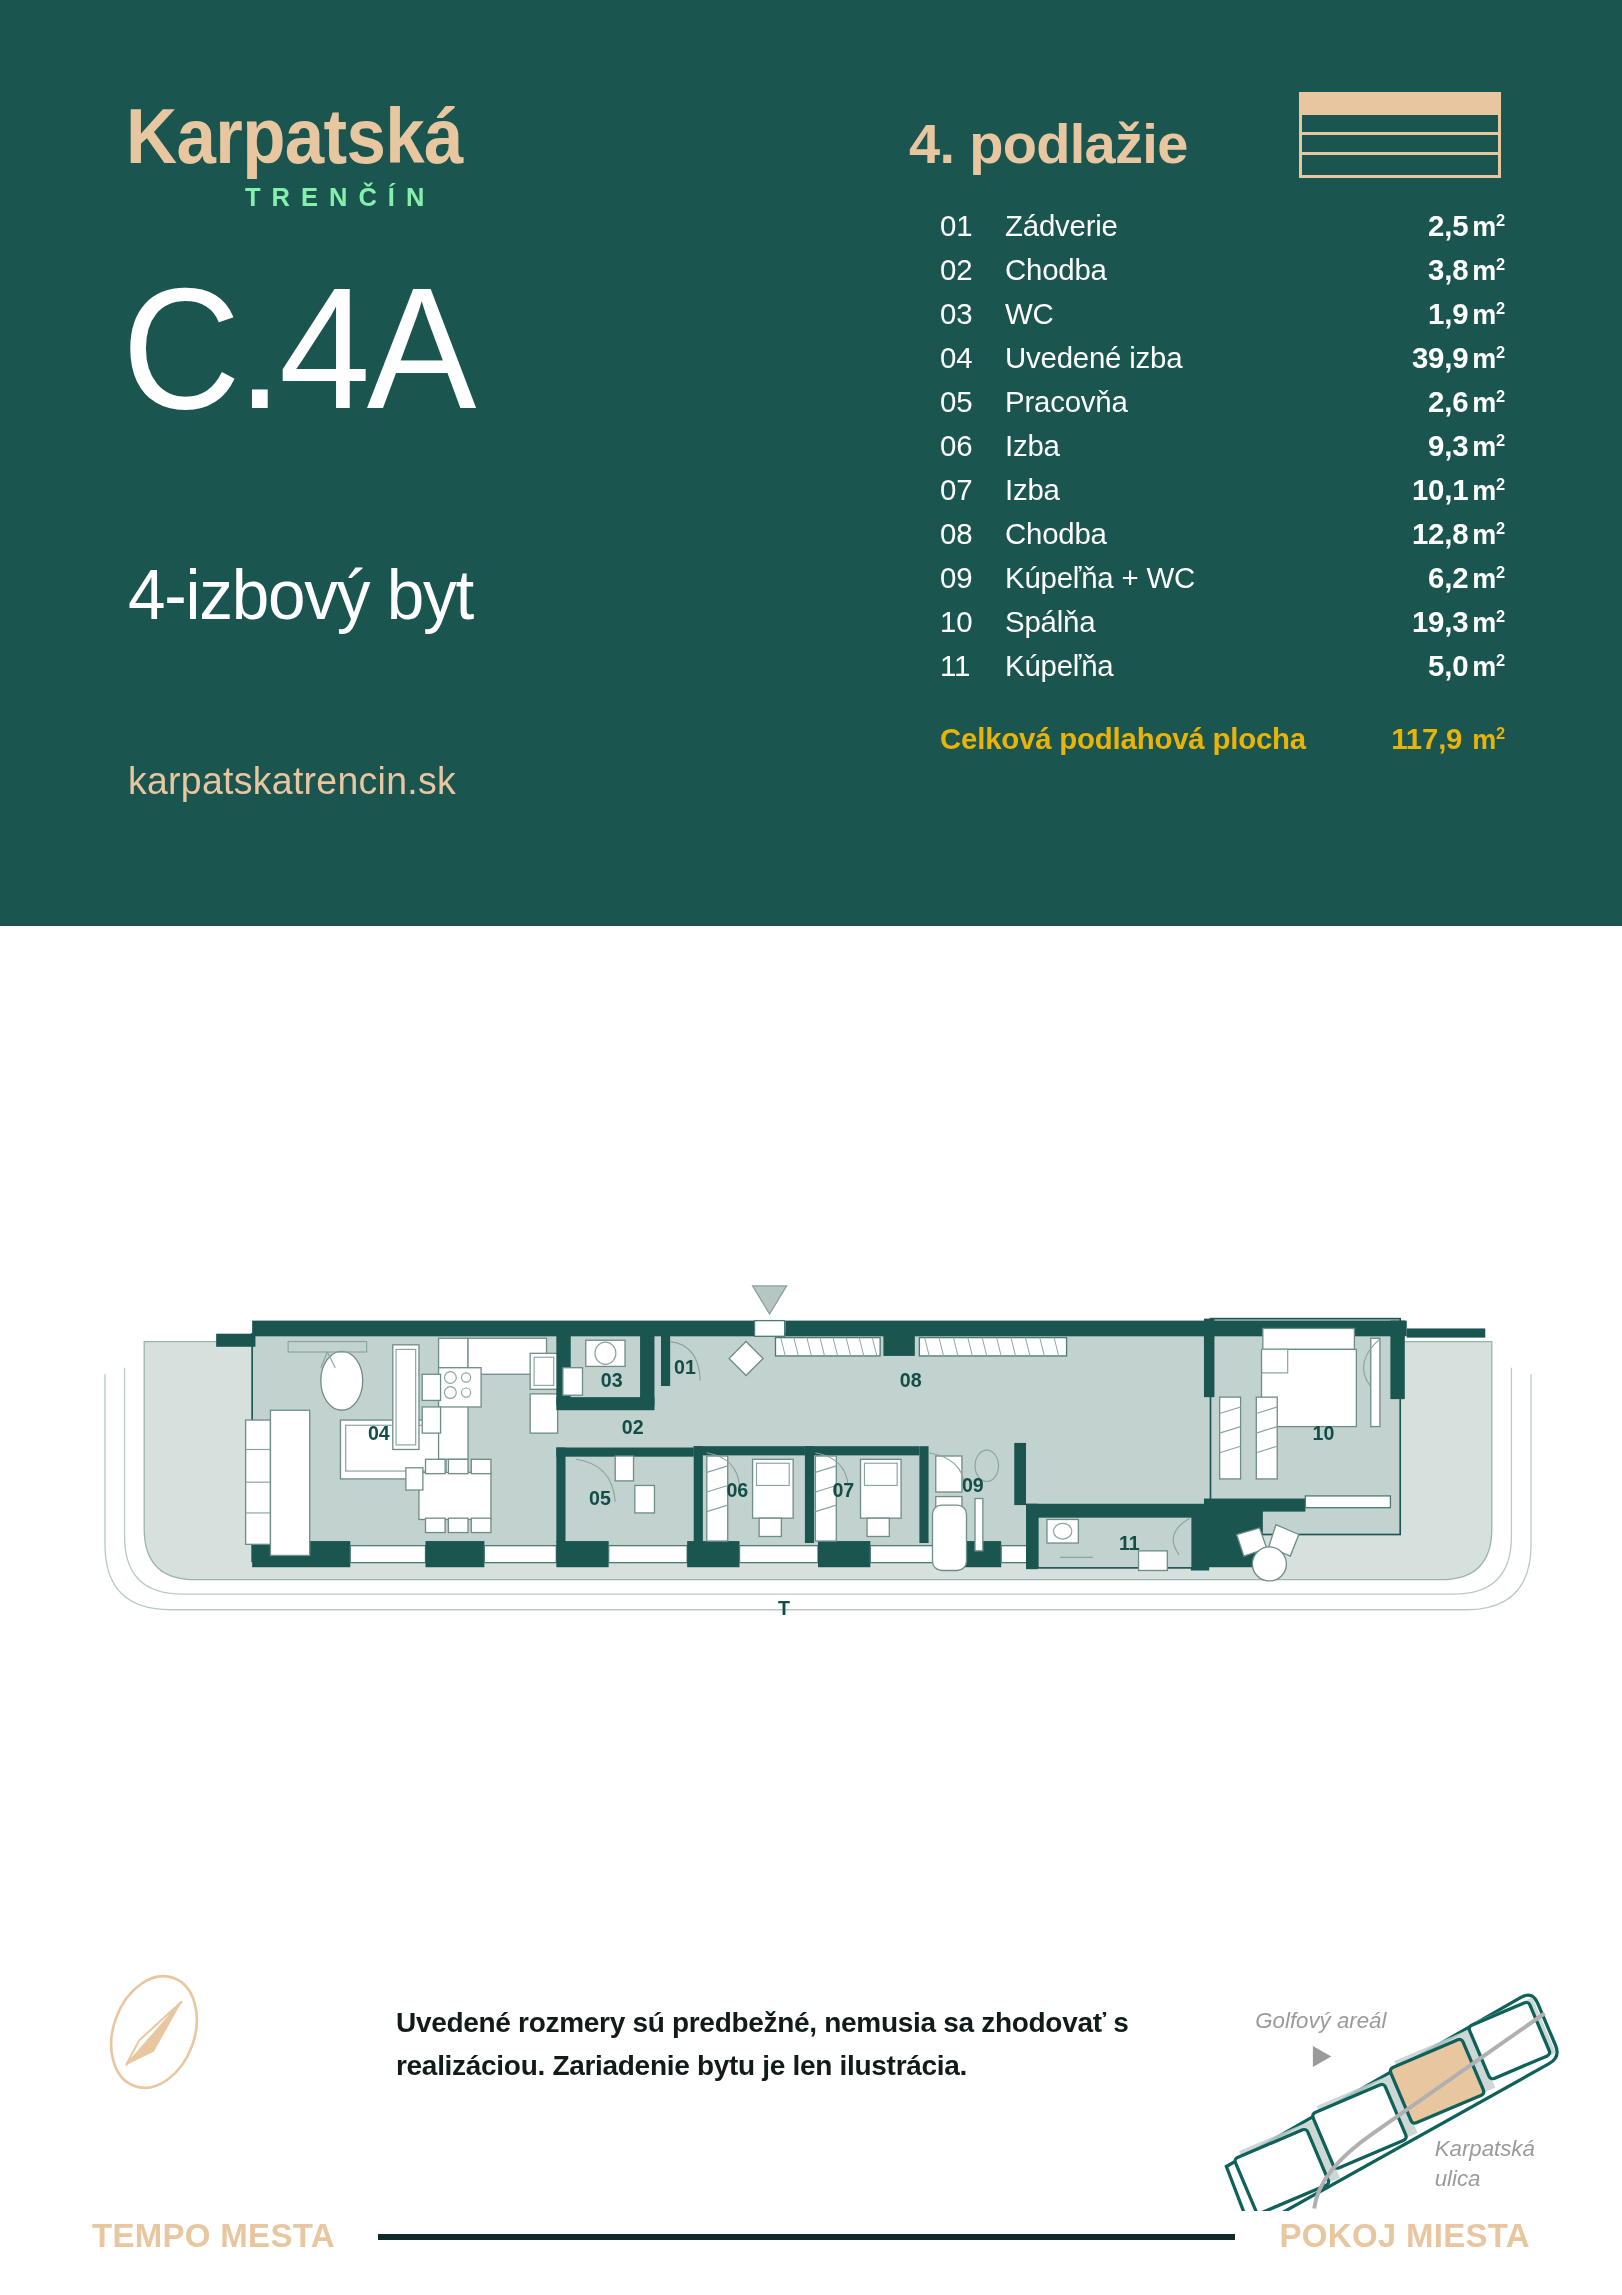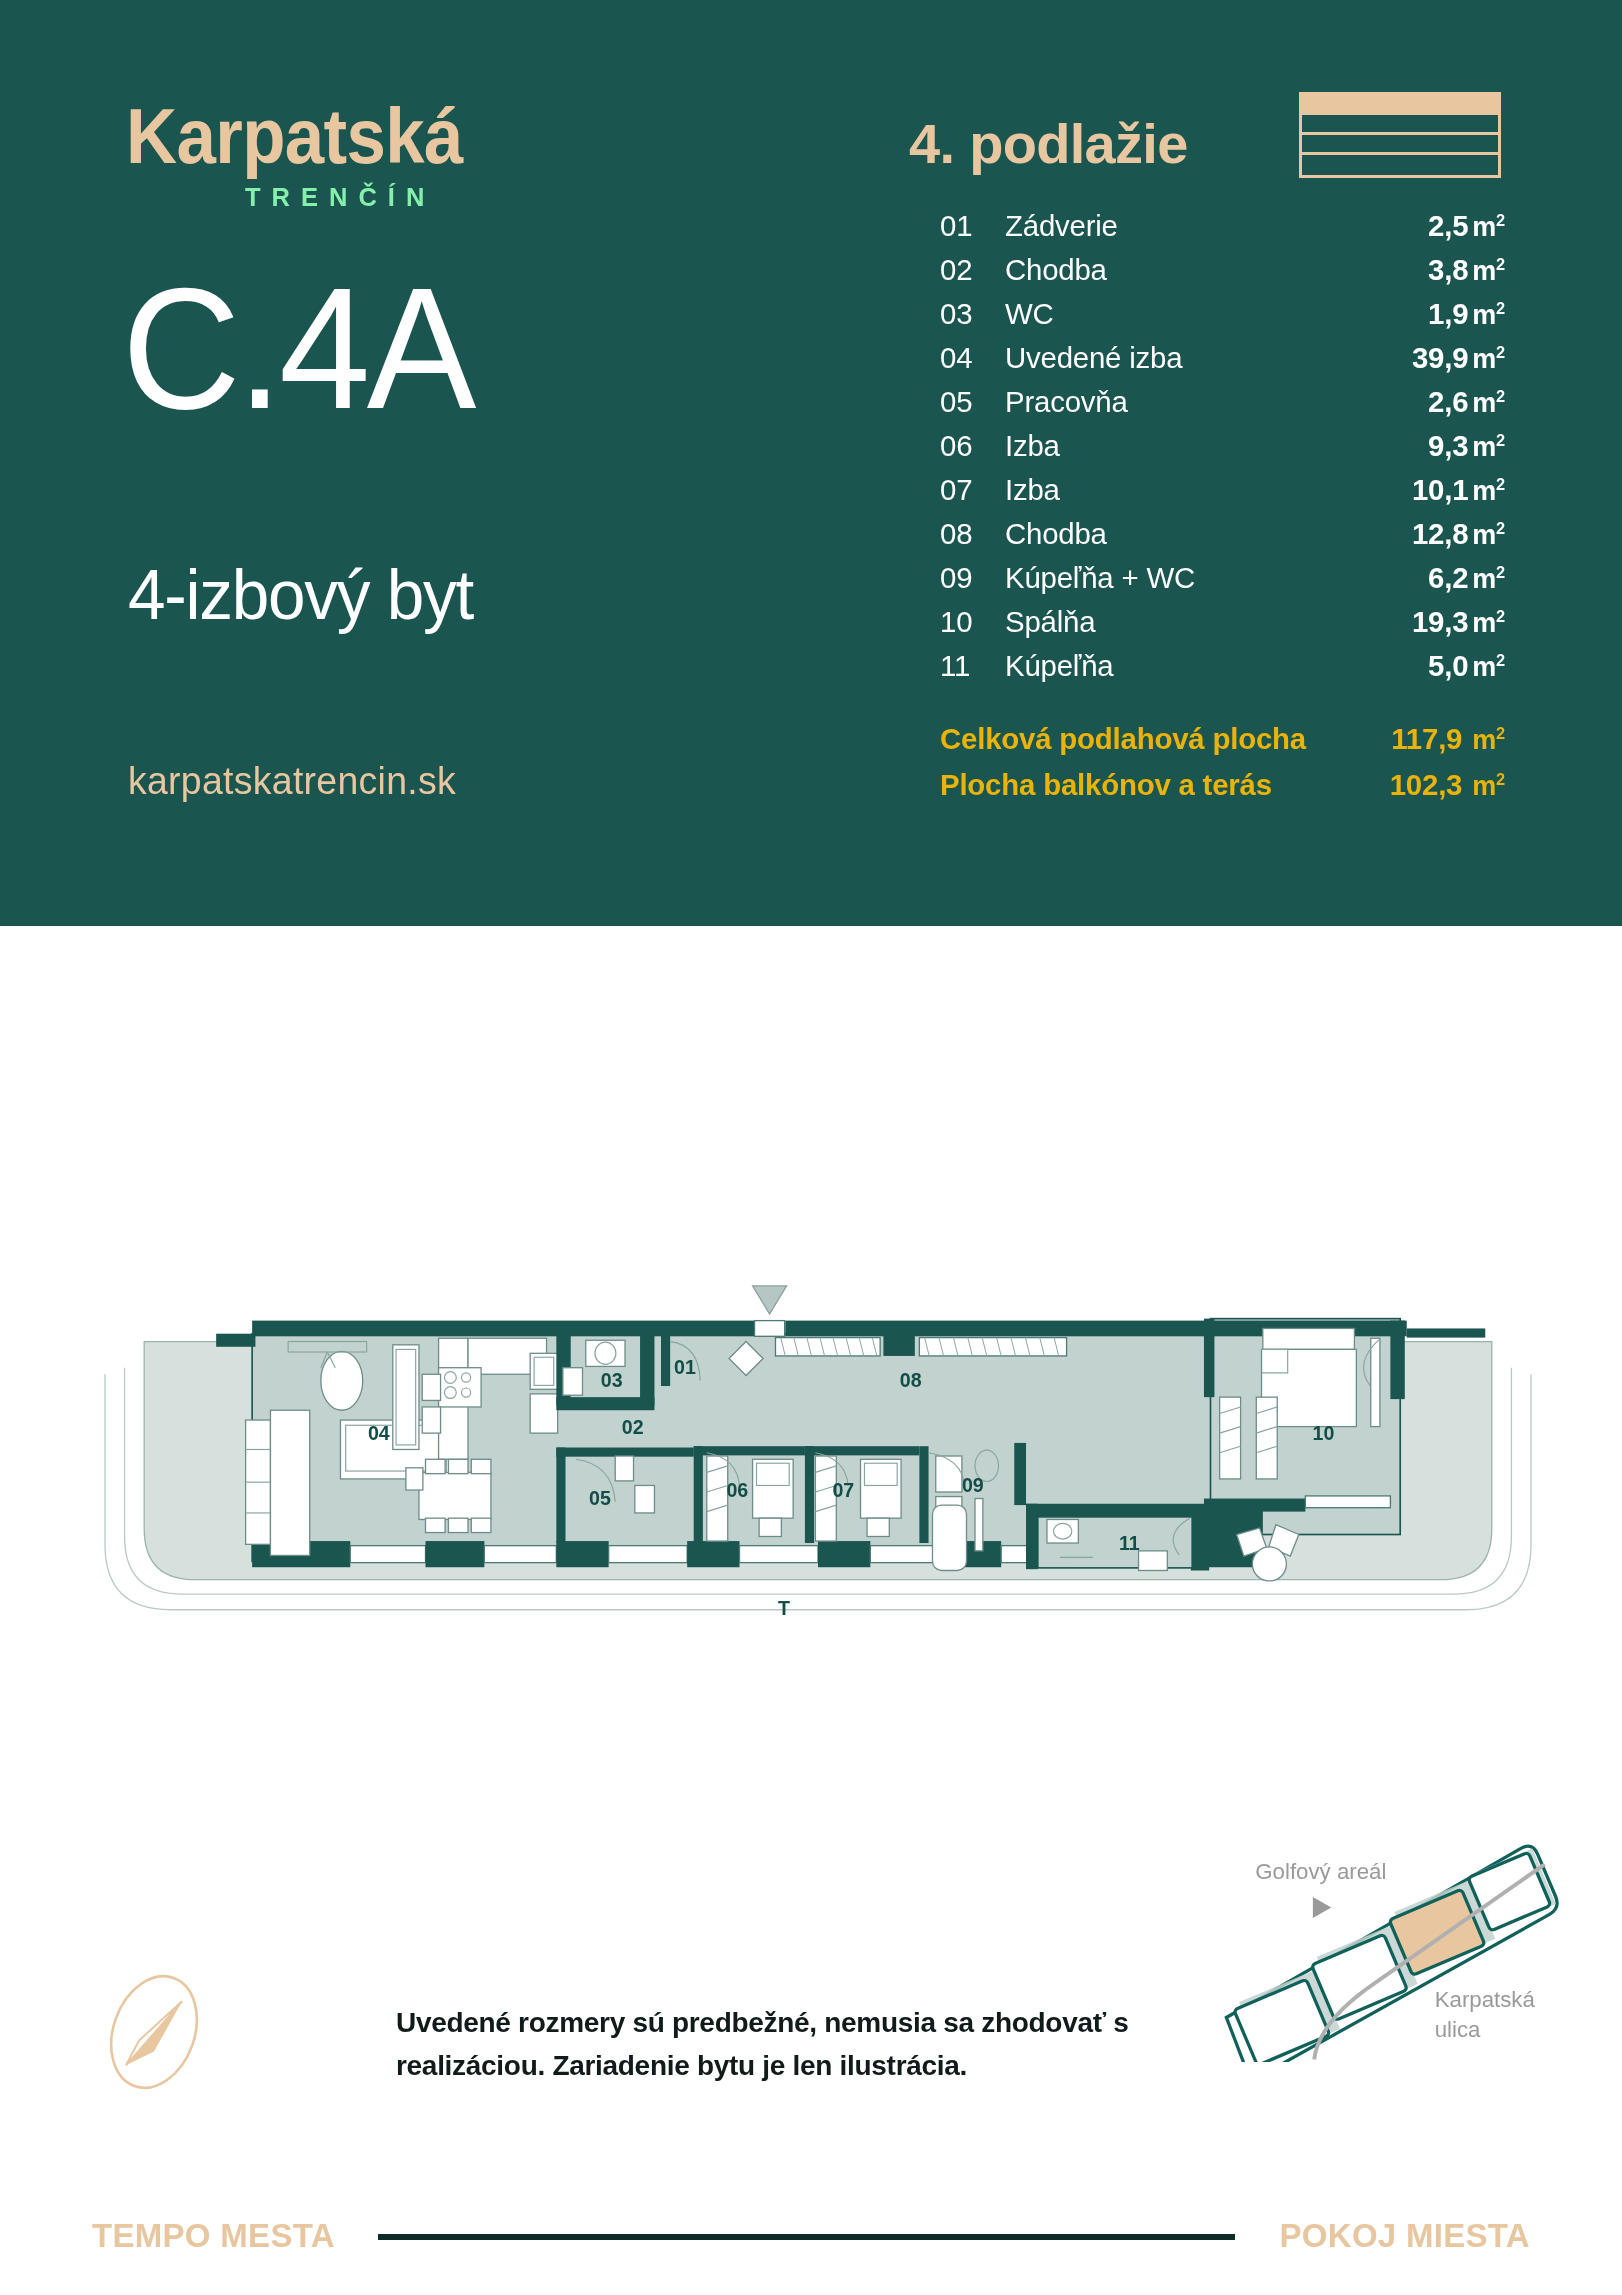--- a/index.html
+++ b/index.html
@@ -102,21 +102,21 @@
   #plan-svg { width:100%; height:100%; display:block; }
 
   
   #compass { position:absolute; left:92px; top:1970px; width:124px; height:124px; }
   #disclaimer {
     position:absolute; left:350px; top:2002px; width:772px;
     font-size:28px; font-weight:700; line-height:1.52; color:#111c1a;
     letter-spacing:-0.3px;
     margin-left:46px;
   }
-  #sitemap { position:absolute; left:1178px; top:1787px; width:406px; height:275px; }
+  #sitemap { position:absolute; left:1178px; top:1936px; width:406px; height:275px;font-style:italic; }
 
   
   #footer {
     position:absolute; left:0; top:2205px; width:1622px; height:72px;
   }
   #footer .tagline {
     position:absolute; top:11.8px;
     font-size:33px; font-weight:700; color:#e8c6a0; letter-spacing:0.3px;
   }
   #footer .tagline.left { left:92px; }
@@ -203,24 +203,20 @@
       <div class="row">
         <span class="num">11</span>
         <span class="label">Kúpeľňa</span>
         <span class="area"><span class="v">5,0</span><span class="u">m<sup>2</sup></span></span>
       </div>
     </div>
   <div id="totals">
       <div class="row">
         <span class="label">Celková podlahová plocha</span>
         <span class="area"><span class="v">117,9</span><span class="u">m<sup>2</sup></span></span>
-      </div>
-      <div class="row">
-        <span class="label">Plocha balkónov a terás</span>
-        <span class="area"><span class="v">102,3</span><span class="u">m<sup>2</sup></span></span>
       </div>
     </div>
 </div>
 
 <div id="plan-wrap">
 <svg id="plan-svg" viewBox="0 0 2200 720" xmlns="http://www.w3.org/2000/svg">
   <defs>
     <style>
       .wall   { fill:#1a5550; }
       .inter  { fill:#c2d2cf; stroke:#1a5550; stroke-width:2.5; }

